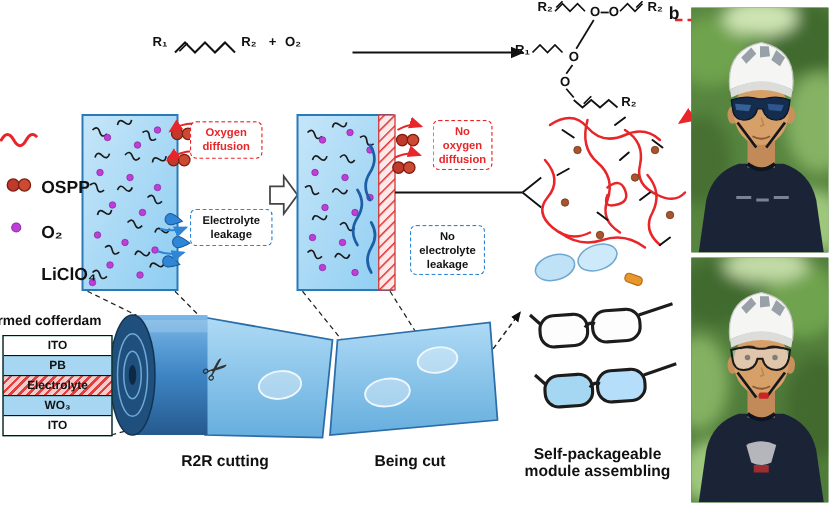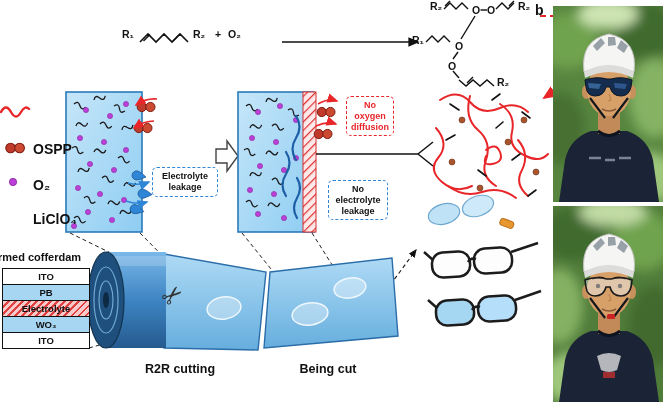--- a/index.html
+++ b/index.html
@@ -310,35 +310,37 @@
   <span class="txt chem" style="left:518px;top:0px">R₂</span>
   <span class="txt chem" style="left:412px;top:34px">R₁</span>
   <span class="txt chem" style="left:455px;top:40px">O</span>
   <span class="txt chem" style="left:448px;top:60px">O</span>
   <span class="txt chem" style="left:497px;top:76px">R₂</span>
 
   <span class="txt legend-label" style="left:33px;top:105px">OSPP</span>
   <span class="txt legend-label" style="left:33px;top:141px">O₂</span>
   <span class="txt legend-label" style="left:33px;top:175px">LiClO₄</span>
 
+  <div class="callout red" style="left:152px;top:97px;width:50px">Oxygen diffusion</div>
   <div class="callout blue" style="left:152px;top:167px;width:58px">Electrolyte leakage</div>
   <div class="callout red" style="left:346px;top:96px;width:40px">No oxygen diffusion</div>
   <div class="callout blue" style="left:328px;top:180px;width:52px">No electrolyte leakage</div>
 
   <div class="stack-label">rmed cofferdam</div>
   <div class="stack">
     <div class="layer ito">ITO</div>
     <div class="layer pb">PB</div>
     <div class="layer el">Electrolyte</div>
     <div class="layer wo3">WO₃</div>
     <div class="layer ito">ITO</div>
   </div>
 
   <div class="proc-label" style="left:130px;top:362px;width:100px">R2R cutting</div>
   <div class="proc-label" style="left:278px;top:362px;width:100px">Being cut</div>
+  <div class="proc-label" style="left:418px;top:356px;width:120px">Self-packageable module assembling</div>
 
   <span class="panel-b-label">b</span>
 
   <div class="photo" id="photo-top">
     <svg width="110" height="196" viewBox="0 0 110 196">
       <defs>
           <filter id="b1" x="-30%" y="-30%" width="160%" height="160%">
             <feGaussianBlur stdDeviation="6"></feGaussianBlur>
           </filter>
         </defs>

